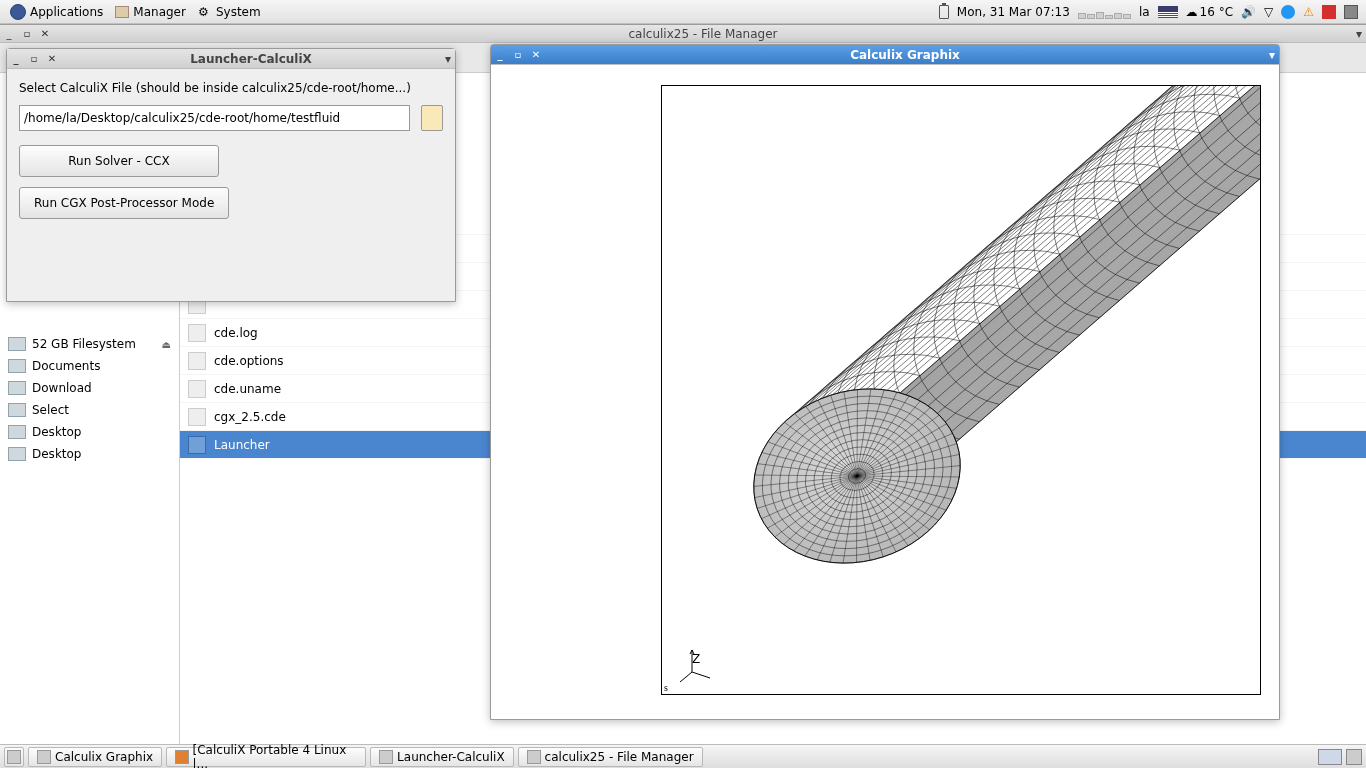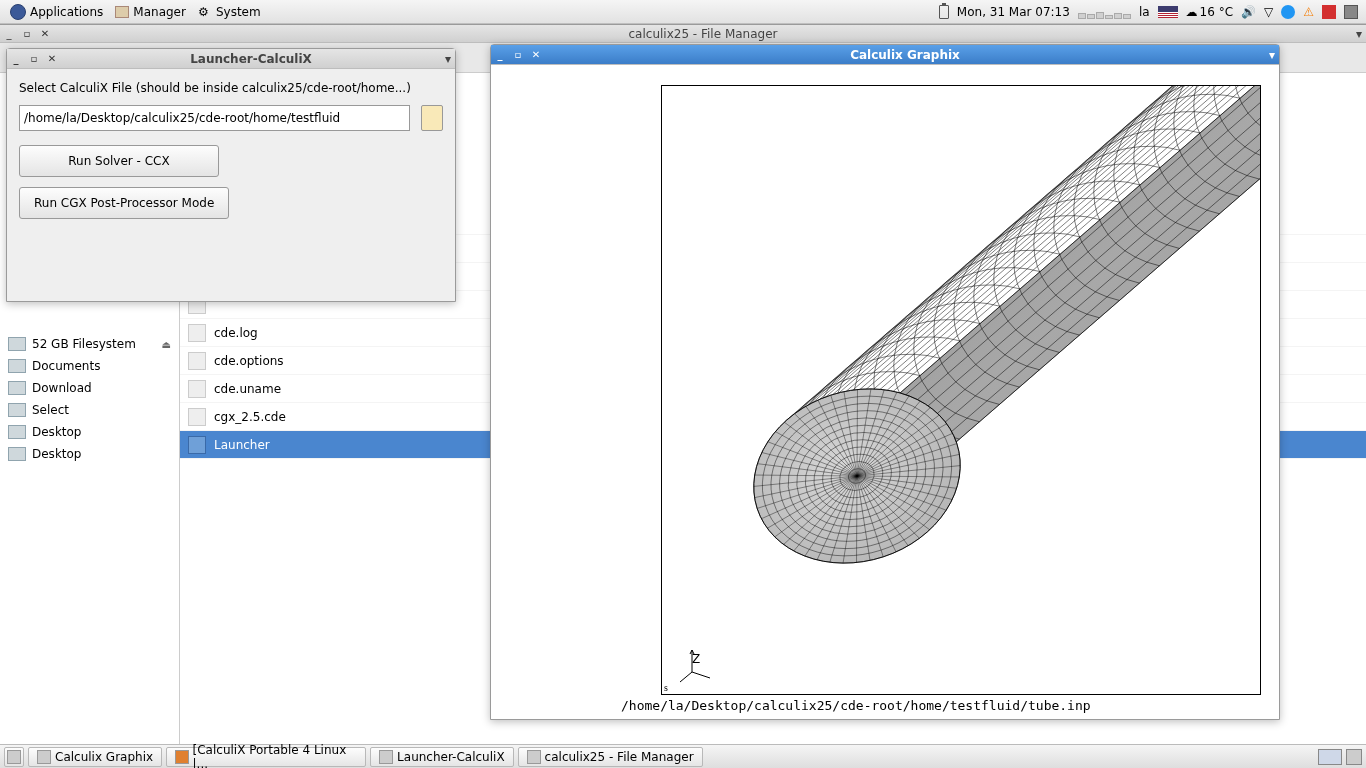--- a/index.html
+++ b/index.html
@@ -409,21 +409,20 @@
         <svg width="40" height="40">
           <line x1="12" y1="28" x2="12" y2="6" stroke="#000"></line>
           <line x1="12" y1="28" x2="30" y2="34" stroke="#000"></line>
           <line x1="12" y1="28" x2="0" y2="38" stroke="#000"></line>
           <polyline points="10,10 12,6 14,10" fill="none" stroke="#000"></polyline>
         </svg>
         <span class="z">Z</span>
       </div>
       <span class="corner-s">s</span>
     </div>
-    <div class="footer-path">/home/la/Desktop/calculix25/cde-root/home/testfluid/tube.inp</div>
   </div>
 </div>
 
 <div class="taskbar">
   <div class="task" style="min-width:20px;padding:2px;">
       <span class="ticon"></span>
     </div>
   <div class="task">
       <span class="ticon"></span>
       <span>Calculix Graphix</span>

